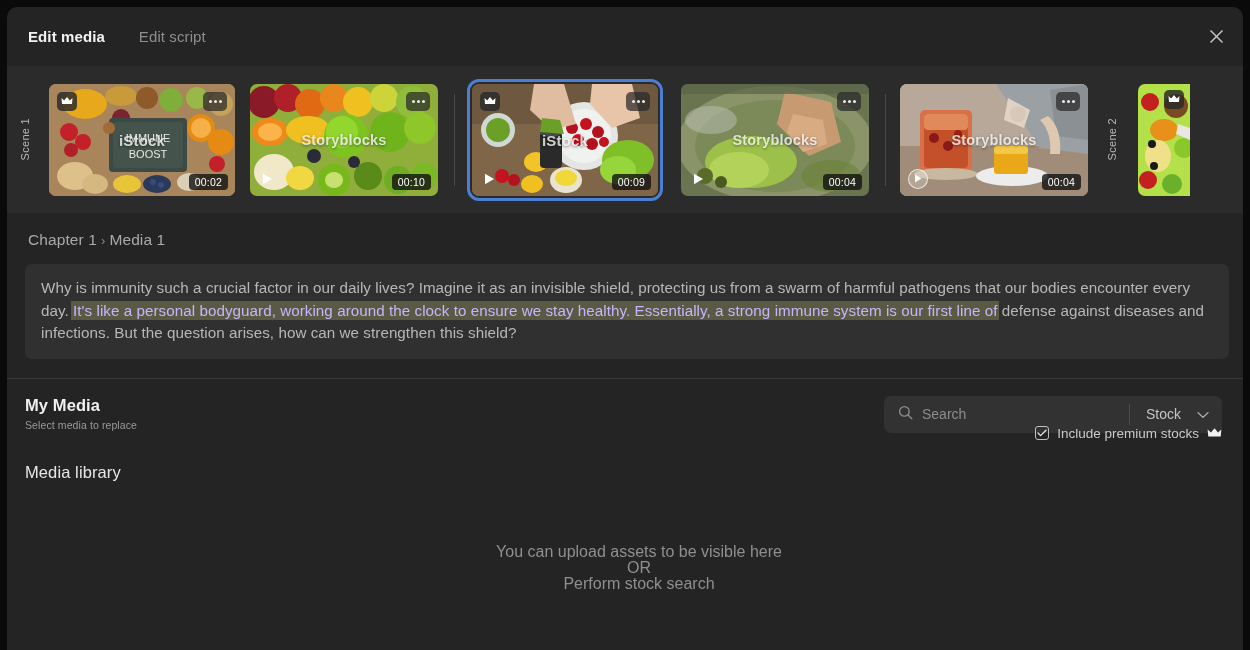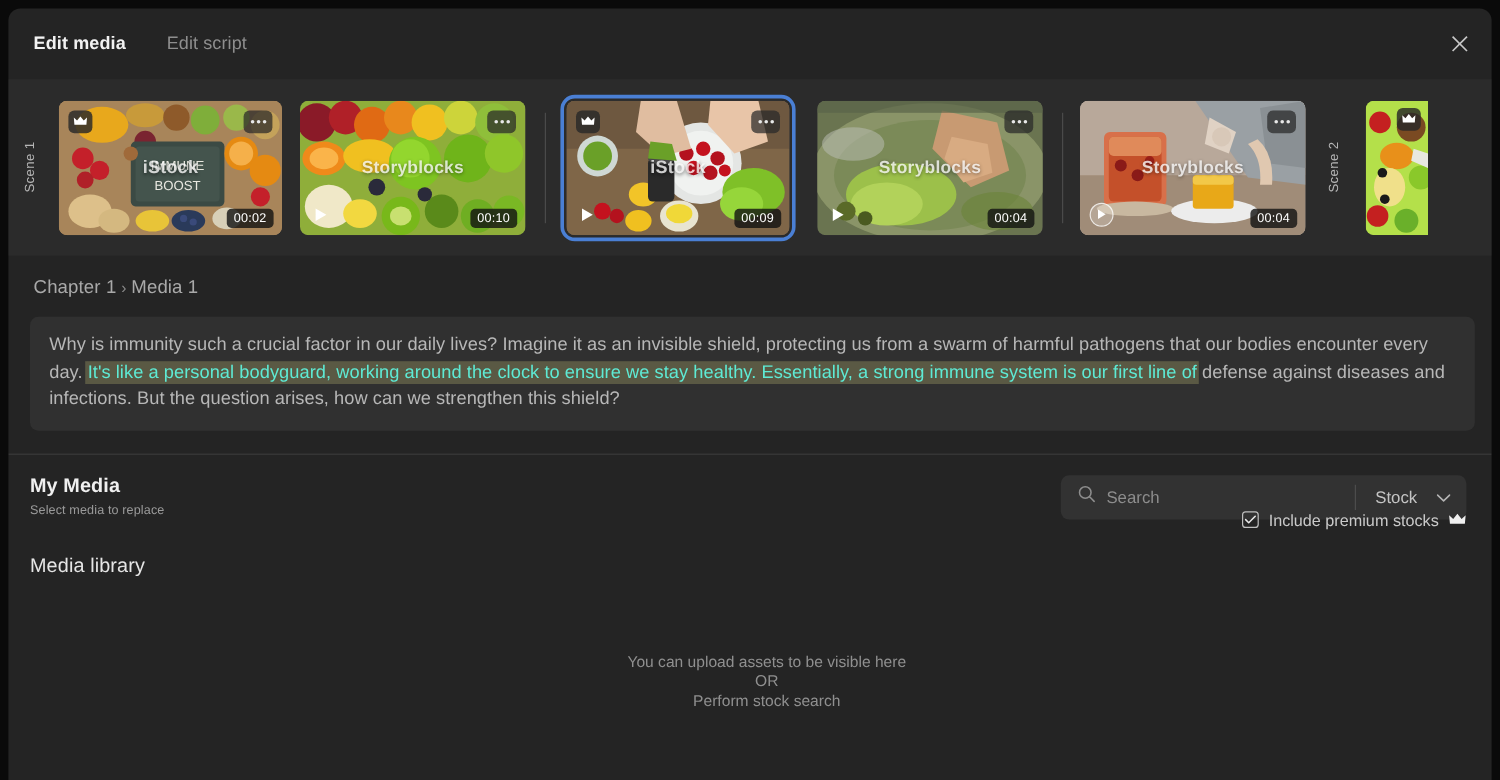--- a/index.html
+++ b/index.html
@@ -162,21 +162,21 @@
     background: #303030;
     border-radius: 7px;
     padding: 13px 16px 14px 16px;
     font-size: 15.2px;
     line-height: 22.5px;
     color: #b7b7b7;
     letter-spacing: .05px;
   }
   .hl {
     background: #5a5944;
-    color: #5eead4;
+    color: #c4b5fd;
     padding: 1px 0;
     box-shadow: 2px 0 0 #5a5944, -2px 0 0 #5a5944;
   }
 
   .hr {
     height: 1px;
     background: #3a3a3a;
     margin-top: 19px;
   }
 
@@ -277,21 +277,21 @@
     text-align: center;
     margin-top: 62px;
   }
   .empty-h {
     font-size: 14px;
     font-weight: bold;
     color: #bfbfbf;
     letter-spacing: .4px;
   }
   .empty-l {
-    font-size: 13px;
+    font-size: 16px;
     color: #8f8f8f;
     margin-top: 6px;
     line-height: 16px;
     padding-left: 28px;
   }
 </style>
 </head>
 <body>
 
 <div id="app">

